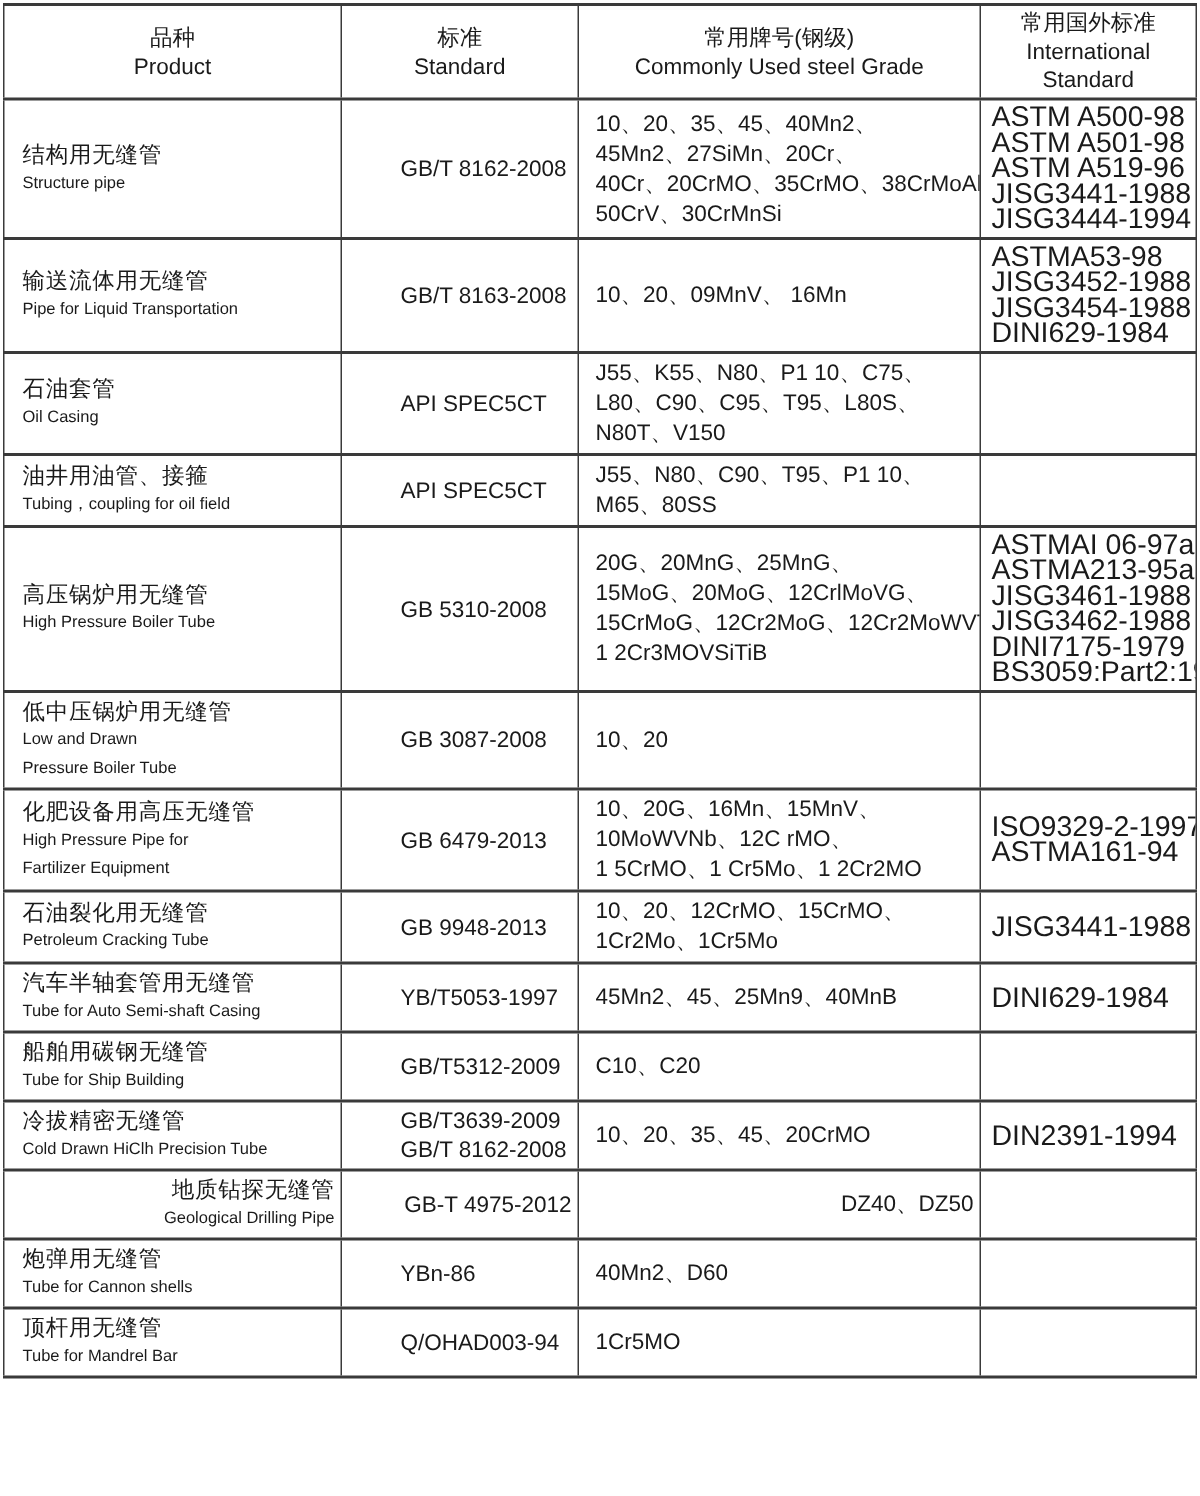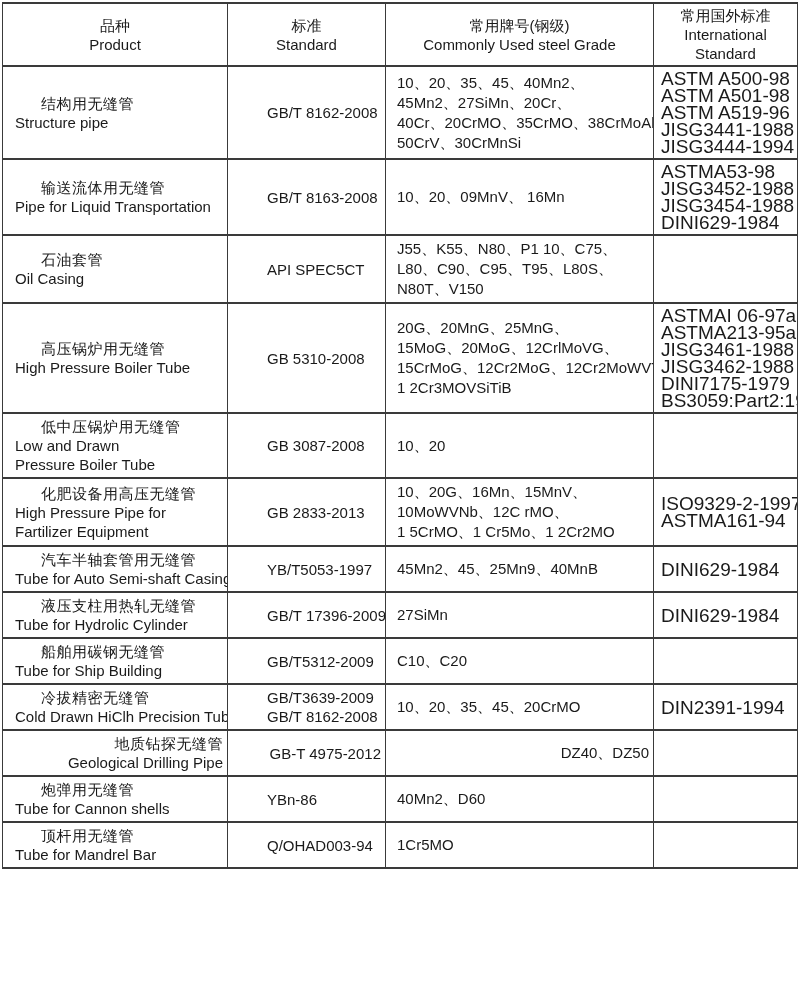--- a/index.html
+++ b/index.html
@@ -45,24 +45,23 @@
   td.c-product { padding: 3px 4px 3px 12px; }
   td.c-standard { padding: 3px 4px 3px 11px; }
   td.c-grades { padding: 3px 4px 3px 11px; }
   td.c-intl { padding: 3px 2px 3px 7px; }
 
   .p-cjk {
     font-size: 15px;
     line-height: 19px;
     letter-spacing: 0.5px;
     white-space: nowrap;
-    margin-left: 26px;
   }
   .p-en {
-    font-size: 15px;
+    font-size: 11px;
     line-height: 19px;
     white-space: nowrap;
   }
 
   .std-line {
     font-size: 15px;
     line-height: 19px;
     white-space: nowrap;
     margin-left: 28px;
   }
@@ -157,20 +156,34 @@
           <td class="c-standard">
             <div class="std-line">API SPEC5CT</div>
           </td>
           <td class="c-grades">
             <div class="grade-line">J55、K55、N80、P1 10、C75、</div>
             <div class="grade-line">L80、C90、C95、T95、L80S、</div>
             <div class="grade-line">N80T、V150</div>
           </td>
           <td class="c-intl"></td>
         </tr>
+        <tr style="height: 46px;">
+          <td class="c-product">
+            <div class="p-cjk">油井用油管、接箍</div>
+            <div class="p-en">Tubing，coupling for oil field</div>
+          </td>
+          <td class="c-standard">
+            <div class="std-line">API SPEC5CT</div>
+          </td>
+          <td class="c-grades">
+            <div class="grade-line">J55、N80、C90、T95、P1 10、</div>
+            <div class="grade-line">M65、80SS</div>
+          </td>
+          <td class="c-intl"></td>
+        </tr>
         <tr style="height: 96px;">
           <td class="c-product">
             <div class="p-cjk">高压锅炉用无缝管</div>
             <div class="p-en">High Pressure Boiler Tube</div>
           </td>
           <td class="c-standard">
             <div class="std-line">GB 5310-2008</div>
           </td>
           <td class="c-grades">
             <div class="grade-line">20G、20MnG、25MnG、</div>
@@ -201,57 +214,58 @@
           </td>
           <td class="c-intl"></td>
         </tr>
         <tr style="height: 57px;">
           <td class="c-product">
             <div class="p-cjk">化肥设备用高压无缝管</div>
             <div class="p-en">High Pressure Pipe for</div>
             <div class="p-en">Fartilizer Equipment</div>
           </td>
           <td class="c-standard">
-            <div class="std-line">GB 2833-2013</div>
+            <div class="std-line">GB 6479-2013</div>
           </td>
           <td class="c-grades">
             <div class="grade-line">10、20G、16Mn、15MnV、</div>
             <div class="grade-line">10MoWVNb、12C rMO、</div>
             <div class="grade-line">1 5CrMO、1 Cr5Mo、1 2Cr2MO</div>
           </td>
           <td class="c-intl">
             <div class="intl-line">ISO9329-2-1997-</div>
             <div class="intl-line">ASTMA161-94</div>
           </td>
         </tr>
+        <tr style="height: 36px;">
+          <td class="c-product">
+            <div class="p-cjk">石油裂化用无缝管</div>
+            <div class="p-en">Petroleum Cracking Tube</div>
+          </td>
+          <td class="c-standard">
+            <div class="std-line">GB 9948-2013</div>
+          </td>
+          <td class="c-grades">
+            <div class="grade-line">10、20、12CrMO、15CrMO、</div>
+            <div class="grade-line">1Cr2Mo、1Cr5Mo</div>
+          </td>
+          <td class="c-intl">
+            <div class="intl-line">JISG3441-1988</div>
+          </td>
+        </tr>
         <tr style="height: 37px;">
           <td class="c-product">
             <div class="p-cjk">汽车半轴套管用无缝管</div>
             <div class="p-en">Tube for Auto Semi-shaft Casing</div>
           </td>
           <td class="c-standard">
             <div class="std-line">YB/T5053-1997</div>
           </td>
           <td class="c-grades">
             <div class="grade-line">45Mn2、45、25Mn9、40MnB</div>
-          </td>
-          <td class="c-intl">
-            <div class="intl-line">DINI629-1984</div>
-          </td>
-        </tr>
-        <tr style="height: 40px;">
-          <td class="c-product">
-            <div class="p-cjk">液压支柱用热轧无缝管</div>
-            <div class="p-en">Tube for Hydrolic Cylinder</div>
-          </td>
-          <td class="c-standard">
-            <div class="std-line">GB/T 17396-2009</div>
-          </td>
-          <td class="c-grades">
-            <div class="grade-line">27SiMn</div>
           </td>
           <td class="c-intl">
             <div class="intl-line">DINI629-1984</div>
           </td>
         </tr>
         <tr style="height: 35px;">
           <td class="c-product">
             <div class="p-cjk">船舶用碳钢无缝管</div>
             <div class="p-en">Tube for Ship Building</div>
           </td>

